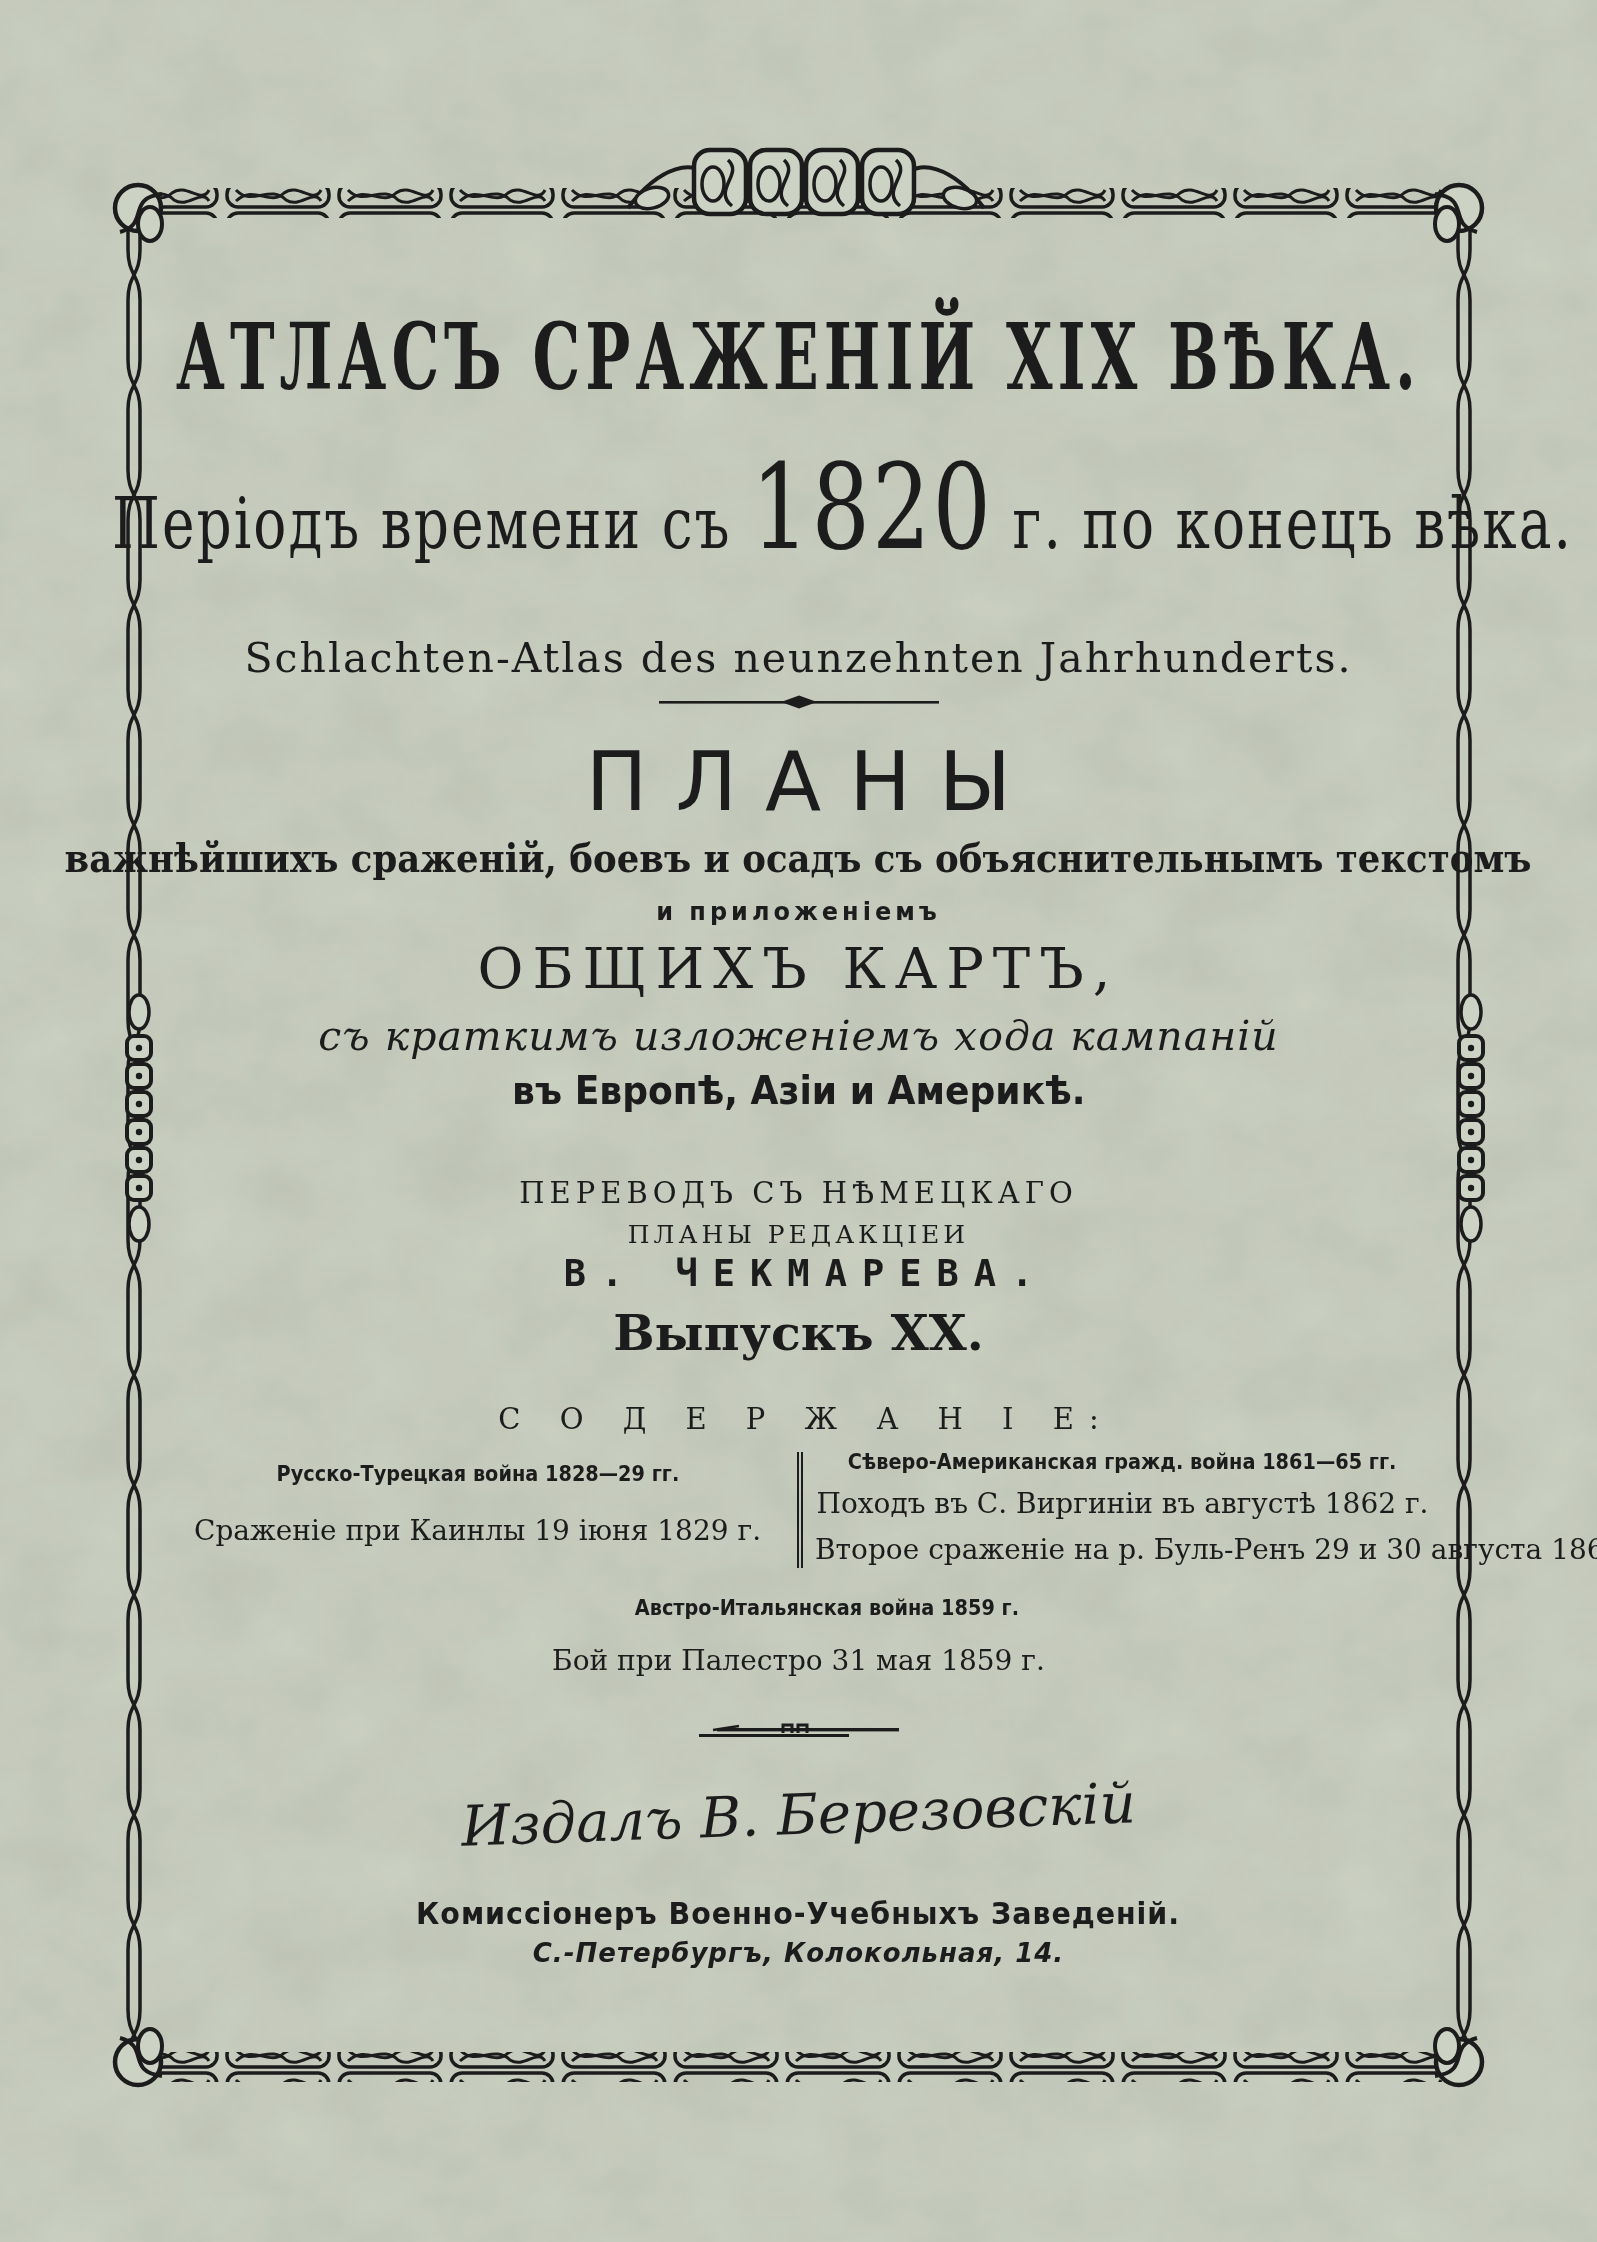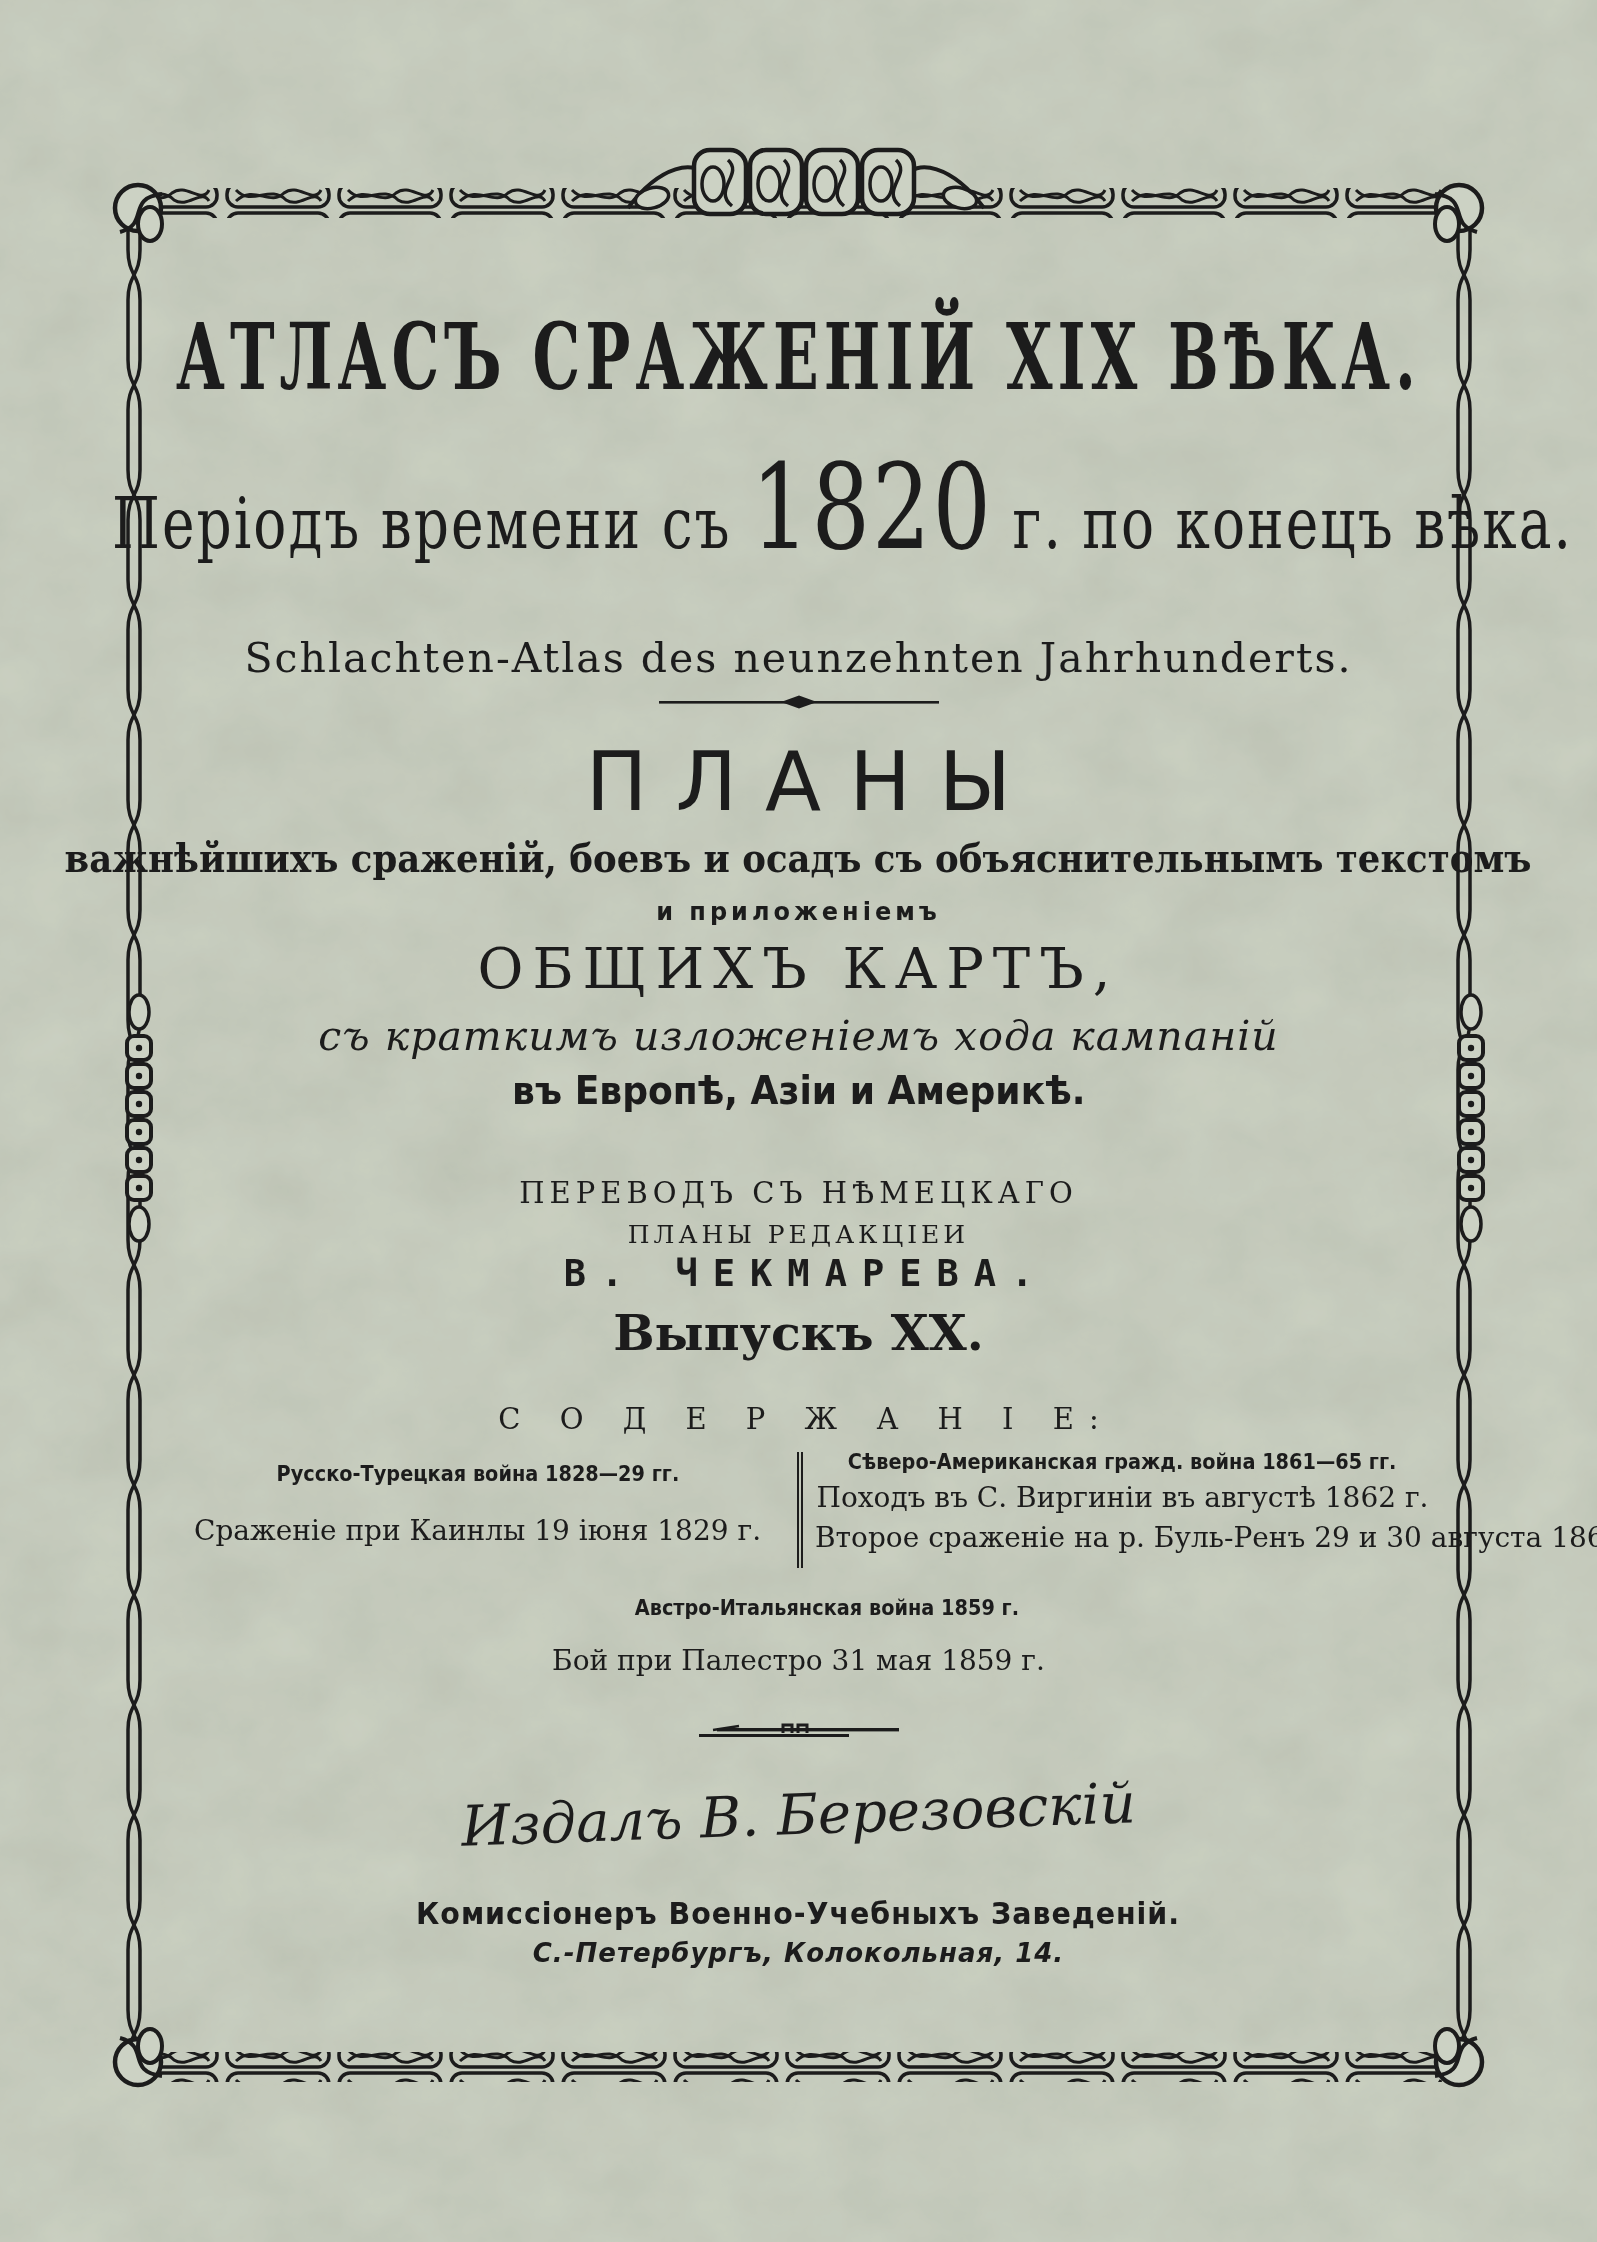--- a/index.html
+++ b/index.html
@@ -50,21 +50,21 @@
   .col{position:absolute;top:0;text-align:center;color:var(--ink);}
   .col-left{left:0;width:615px;}
   .col-right{left:645px;width:615px;}
   .col-divider{position:absolute;left:627px;top:4px;height:116px;width:2px;border-left:2.5px solid var(--ink);border-right:2.5px solid var(--ink);}
   .war-title{font-family:"DejaVu Sans",sans-serif;font-weight:bold;font-size:21px;white-space:nowrap;text-align:center;}
   .war-title .stretch{transform:scale(.92,1.05);transform-origin:center;}
   .war-item{font-size:28px;white-space:nowrap;}
   .col-left .war-title{margin-top:14px;}
   .col-left .war-item{margin-top:28px;}
   .col-right .war-title{margin-top:2px;}
-  .col-right .war-item{margin-top:7px;}
+  .col-right .war-item{margin-top:13px;}
 
   .t-war3{top:1596px;}
   .t-war3item{top:1644px;font-size:28px;}
 
   .orn-rule{top:1722px;}
 
   .t-signature{top:1782px;font-family:"DejaVu Serif",serif;font-style:italic;font-size:56px;}
   .t-signature .stretch{transform:rotate(-2deg);transform-origin:center;}
 
   .t-pub1{top:1896px;font-family:"DejaVu Sans",sans-serif;font-weight:bold;font-size:30px;letter-spacing:1px;}

